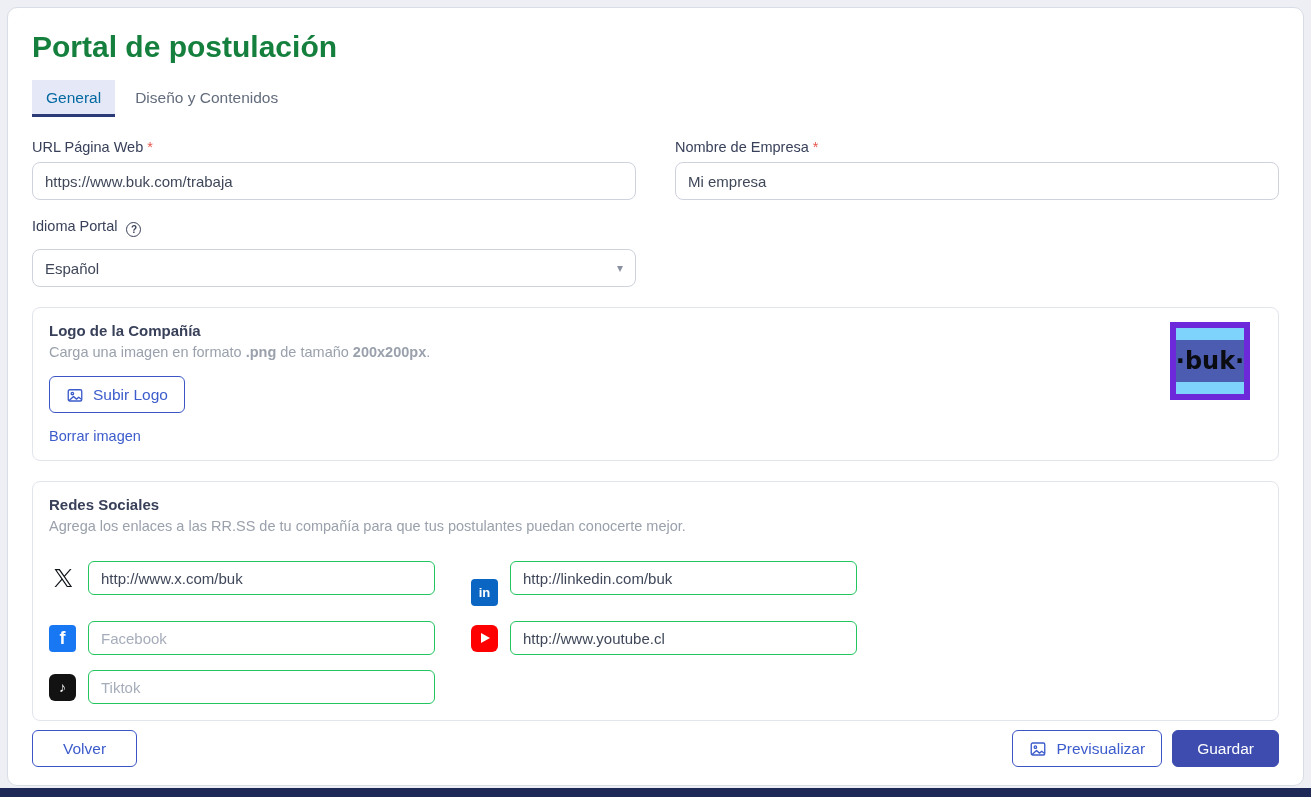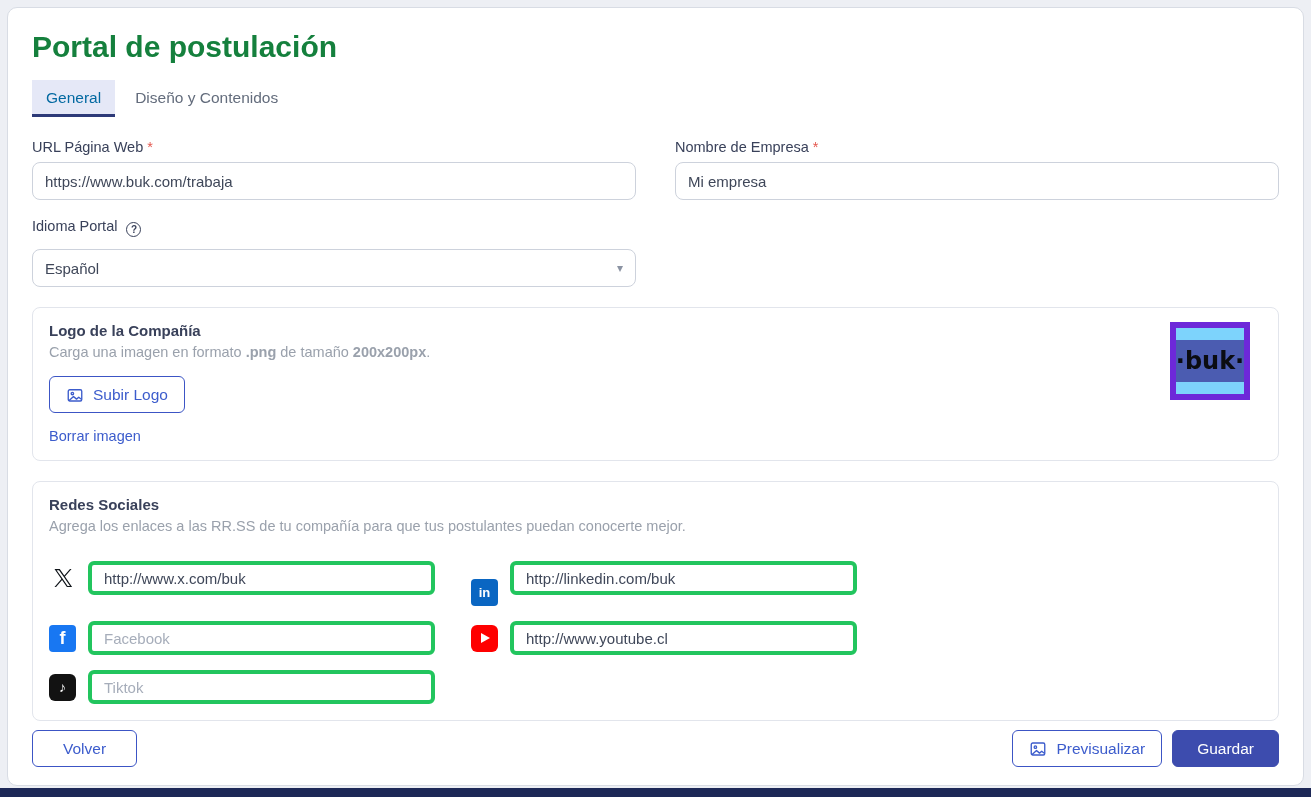--- a/index.html
+++ b/index.html
@@ -65,21 +65,21 @@
 
   .social-grid { display:grid; grid-template-columns:386px 386px; column-gap:36px; row-gap:15px; margin-top:16px; }
   .social-cell { display:flex; align-items:center; gap:12px; }
   .si { width:27px; height:27px; flex:none; display:flex; align-items:center; justify-content:center; border-radius:5px; }
   .si.linkedin { background:#0a66c2; color:#fff; font-weight:bold; font-size:13px; border-radius:4px;margin-top:29px; }
   .si.facebook { background:#1877f2; color:#fff; font-weight:bold; font-size:18px; border-radius:4px; }
   .si.youtube  { background:#fe0000; border-radius:6px; }
   .play { width:0; height:0; border-left:9px solid #fff; border-top:5.5px solid transparent; border-bottom:5.5px solid transparent; margin-left:2px; }
   .si.tiktok { background:#121212; color:#fff; font-size:14px; border-radius:6px; }
   .social-input {
-    width:347px; height:34px; border:4px solid #22c55e; border-radius:6px;
+    width:347px; height:34px; border:1px solid #22c55e; border-radius:6px;
     padding:0 12px; font-size:15px; color:#3f4759; font-family:inherit;
   }
 
   .footer { display:flex; justify-content:space-between; align-items:center; margin-top:auto; padding:0 6px; }
   .footer-right { display:flex; gap:10px;padding-left:8px; }
 </style>
 </head>
 <body>
 
 <div class="page">

